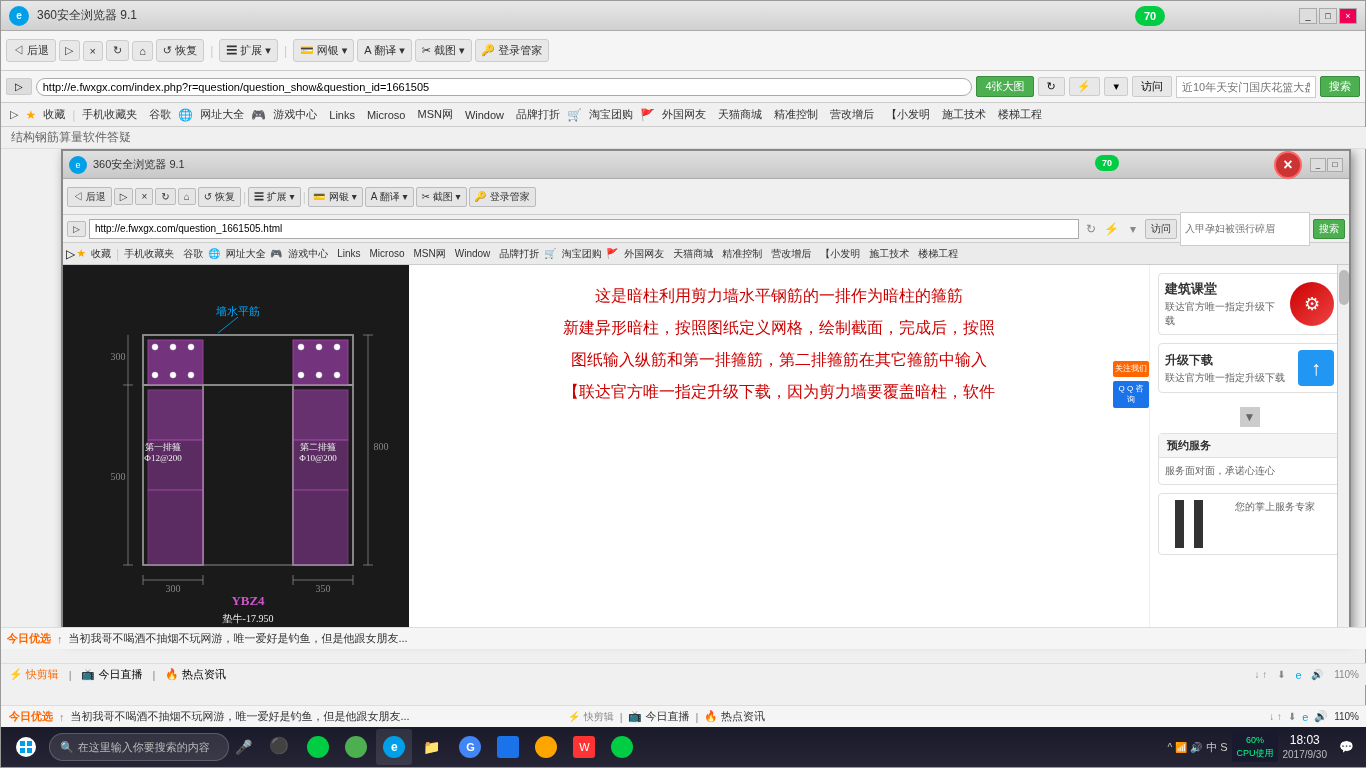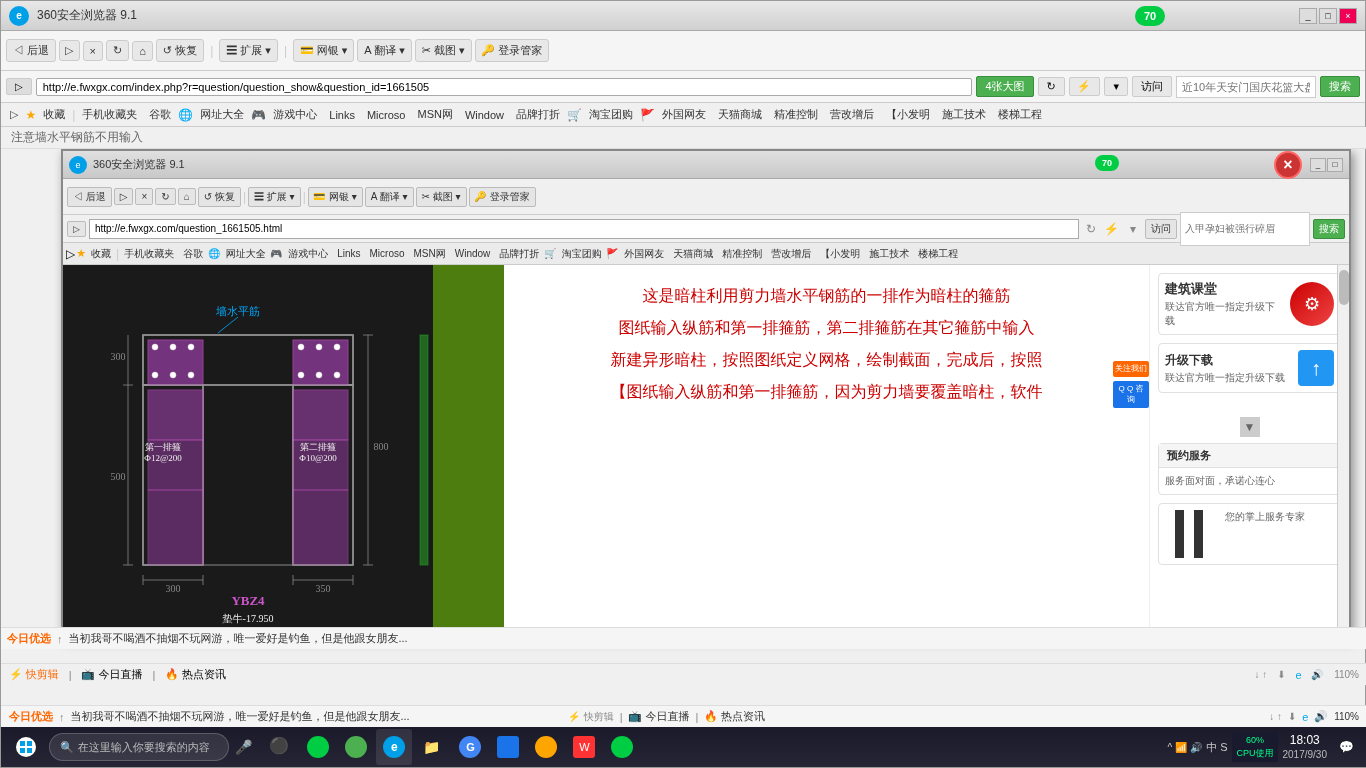--- a/index.html
+++ b/index.html
@@ -19,21 +19,21 @@
     
     .score-badge { position: absolute; top: 5px; right: 200px; width: 30px; height: 20px; background: #00cc44; border-radius: 10px; display: flex; align-items: center; justify-content: center; color: white; font-size: 11px; font-weight: bold; }
 
     
     .outer-nav { height: 40px; background: #f5f5f5; display: flex; align-items: center; padding: 0 5px; border-bottom: 1px solid #ccc; gap: 3px; }
     .nav-btn { padding: 3px 6px; background: #e8e8e8; border: 1px solid #ccc; border-radius: 3px; font-size: 11px; cursor: pointer; color: #333; white-space: nowrap; }
     .nav-btn.icon-only { padding: 3px 5px; }
 
     
     .outer-address { height: 32px; background: #f5f5f5; display: flex; align-items: center; padding: 0 5px; border-bottom: 1px solid #ccc; gap: 4px; }
-    .address-input { flex: 1; height: 18px; border: 1px solid #aaa; padding: 0 6px; font-size: 11px; background: white; border-radius: 2px; }
+    .address-input { flex: 1; height: 18px; border: 1px solid #aaa; padding: 0 6px; font-size: 11px; background: white; border-radius: 10px; }
     .address-btn { padding: 2px 8px; background: #e8e8e8; border: 1px solid #ccc; font-size: 11px; cursor: pointer; border-radius: 2px; white-space: nowrap; }
     .address-btn.green { background: #4caf50; color: white; border-color: #388e3c; }
     .search-input-outer { width: 140px; height: 22px; border: 1px solid #aaa; padding: 0 4px; font-size: 11px; }
 
     
     .outer-bookmarks { height: 24px; background: #f0f0f0; display: flex; align-items: center; padding: 0 4px; border-bottom: 1px solid #ccc; gap: 2px; overflow: hidden; }
     .bookmark-item { padding: 1px 5px; font-size: 11px; color: #333; white-space: nowrap; cursor: pointer; }
 
     
     .inner-browser { position: absolute; top: 148px; left: 60px; width: 1290px; height: 490px; background: #f0f0f0; border: 2px solid #888; box-shadow: 3px 3px 10px rgba(0,0,0,0.4); }
@@ -55,21 +55,21 @@
     .inner-address-icon { width: 18px; height: 18px; display: flex; align-items: center; justify-content: center; color: #888; }
 
     
     .inner-bookmarks { height: 22px; background: #ebebeb; display: flex; align-items: center; padding: 0 3px; border-bottom: 1px solid #ccc; gap: 1px; overflow: hidden; }
     .inner-bookmark { padding: 1px 4px; font-size: 10px; color: #333; white-space: nowrap; cursor: pointer; }
 
     
     .inner-content { display: flex; height: calc(490px - 28px - 36px - 28px - 22px); background: white; }
 
     
-    .cad-panel { width: 441px; background: #4d7c0f; flex-shrink: 0; position: relative; overflow: hidden; }
+    .cad-panel { width: 346px; background: #7f1d1d; flex-shrink: 0; position: relative; overflow: hidden; }
 
     
     .main-content { flex: 1; padding: 15px 20px; background: white; overflow-y: auto; }
 
     
     .right-sidebar { width: 200px; background: white; border-left: 1px solid #eee; padding: 8px; overflow-y: auto; }
 
     
     .content-text { font-size: 16px; color: #cc0000; line-height: 2; text-align: center; }
 
@@ -171,21 +171,21 @@
     <span class="bookmark-item">外国网友</span>
     <span class="bookmark-item">天猫商城</span>
     <span class="bookmark-item">精准控制</span>
     <span class="bookmark-item">营改增后</span>
     <span class="bookmark-item">【小发明</span>
     <span class="bookmark-item">施工技术</span>
     <span class="bookmark-item">楼梯工程</span>
   </div>
 
   <div style="position:absolute;top:126px;left:0;width:1366px;height:22px;background:#f0f0f0;border-bottom:1px solid #ddd;display:flex;align-items:center;padding:0 10px;font-size:12px;color:#333;z-index:1">
-    <span style="color:#666">注意墙水平钢筋不用输入</span>
+    <span style="color:#666">结构钢筋算量软件答疑</span>
   </div>
 
   <div class="inner-browser">
 
     <div class="inner-title-bar">
       <div class="browser-icon">
         <span style="color:white;font-size:9px">e</span>
       </div>
       <span class="title-text">360安全浏览器 9.1</span>
       <div class="win-controls">
@@ -330,56 +330,56 @@
 
           <text x="185" y="372" fill="#eee" font-size="11" text-anchor="middle" font-family="SimSun">18Φ18</text>
 
           <rect x="357" y="70" width="8" height="230" fill="#226622" stroke="#22aa22" stroke-width="0.5"></rect>
         </svg>
       </div>
 
       <div class="main-content">
         <div class="content-text">
           <p>这是暗柱利用剪力墙水平钢筋的一排作为暗柱的箍筋</p>
+          <p>新建异形暗柱，按照图纸定义网格，绘制截面，完成后，按照</p>
           <p>图纸输入纵筋和第一排箍筋，第二排箍筋在其它箍筋中输入</p>
-          <p>新建异形暗柱，按照图纸定义网格，绘制截面，完成后，按照</p>
-          <p>【图纸输入纵筋和第一排箍筋，因为剪力墙要覆盖暗柱，软件</p>
+          <p>【联达官方唯一指定升级下载，因为剪力墙要覆盖暗柱，软件</p>
         </div>
       </div>
 
       <div class="right-sidebar">
 
         <div class="sidebar-card">
           <div style="display:flex;align-items:center;padding:6px;gap:6px">
             <div style="flex:1">
               <div style="font-size:13px;font-weight:bold;color:#333">建筑课堂</div>
               <div style="font-size:10px;color:#666;margin-top:2px">联达官方唯一指定升级下载</div>
             </div>
 
             <div style="width:44px;height:44px;border-radius:50%;background:linear-gradient(135deg,#cc0000,#ee4444);display:flex;align-items:center;justify-content:center;color:white;font-size:18px;flex-shrink:0">⚙</div>
           </div>
         </div>
 
-        <div style="border:1px solid #e0e0e0;border-radius:4px;margin-bottom:24px;padding:6px;display:flex;align-items:center;gap:6px">
+        <div style="border:1px solid #e0e0e0;border-radius:4px;margin-bottom:14px;padding:6px;display:flex;align-items:center;gap:6px">
           <div style="flex:1">
             <div style="font-size:12px;font-weight:bold;color:#333">升级下载</div>
             <div style="font-size:10px;color:#666;margin-top:2px">联达官方唯一指定升级下载</div>
           </div>
           <div style="width:36px;height:36px;background:#2196F3;border-radius:4px;display:flex;align-items:center;justify-content:center;color:white;font-size:20px;flex-shrink:0">↑</div>
         </div>
 
         <div style="width:20px;height:20px;background:#ccc;display:flex;align-items:center;justify-content:center;margin:0 auto 6px;cursor:pointer;color:#666">▼</div>
 
         <div style="border:1px solid #e0e0e0;border-radius:4px;margin-bottom:8px">
           <div style="background:#f5f5f5;padding:4px 8px;font-size:11px;font-weight:bold;color:#333;border-bottom:1px solid #e0e0e0">预约服务</div>
           <div style="padding:6px;font-size:10px;color:#666">服务面对面，承诺心连心</div>
         </div>
 
         <div style="border:1px solid #e0e0e0;border-radius:4px;margin-bottom:8px">
-          <div style="padding:6px;display:flex;gap:12px">
+          <div style="padding:6px;display:flex;gap:22px">
 
             <div style="width:48px;height:48px;background:#333;flex-shrink:0;display:grid;grid-template-columns:repeat(5,1fr)">
               <div style="background:white;width:100%;height:100%"></div>
               <div style="background:#333;width:100%;height:100%"></div>
               <div style="background:white;width:100%;height:100%"></div>
               <div style="background:#333;width:100%;height:100%"></div>
               <div style="background:white;width:100%;height:100%"></div>
             </div>
             <div style="font-size:10px;color:#666">您的掌上服务专家</div>
           </div>

